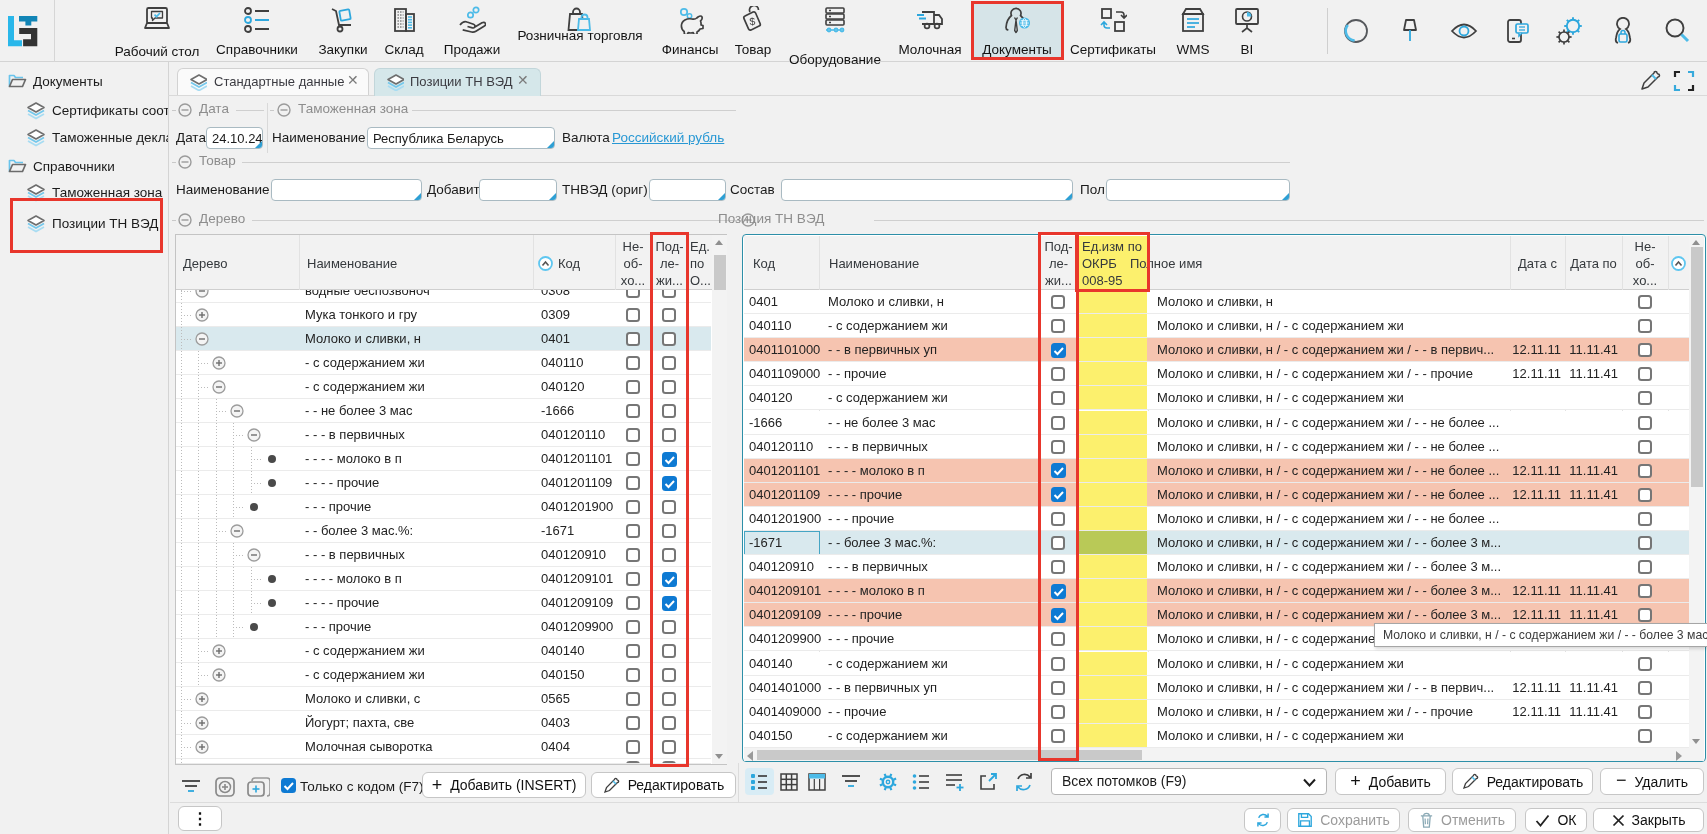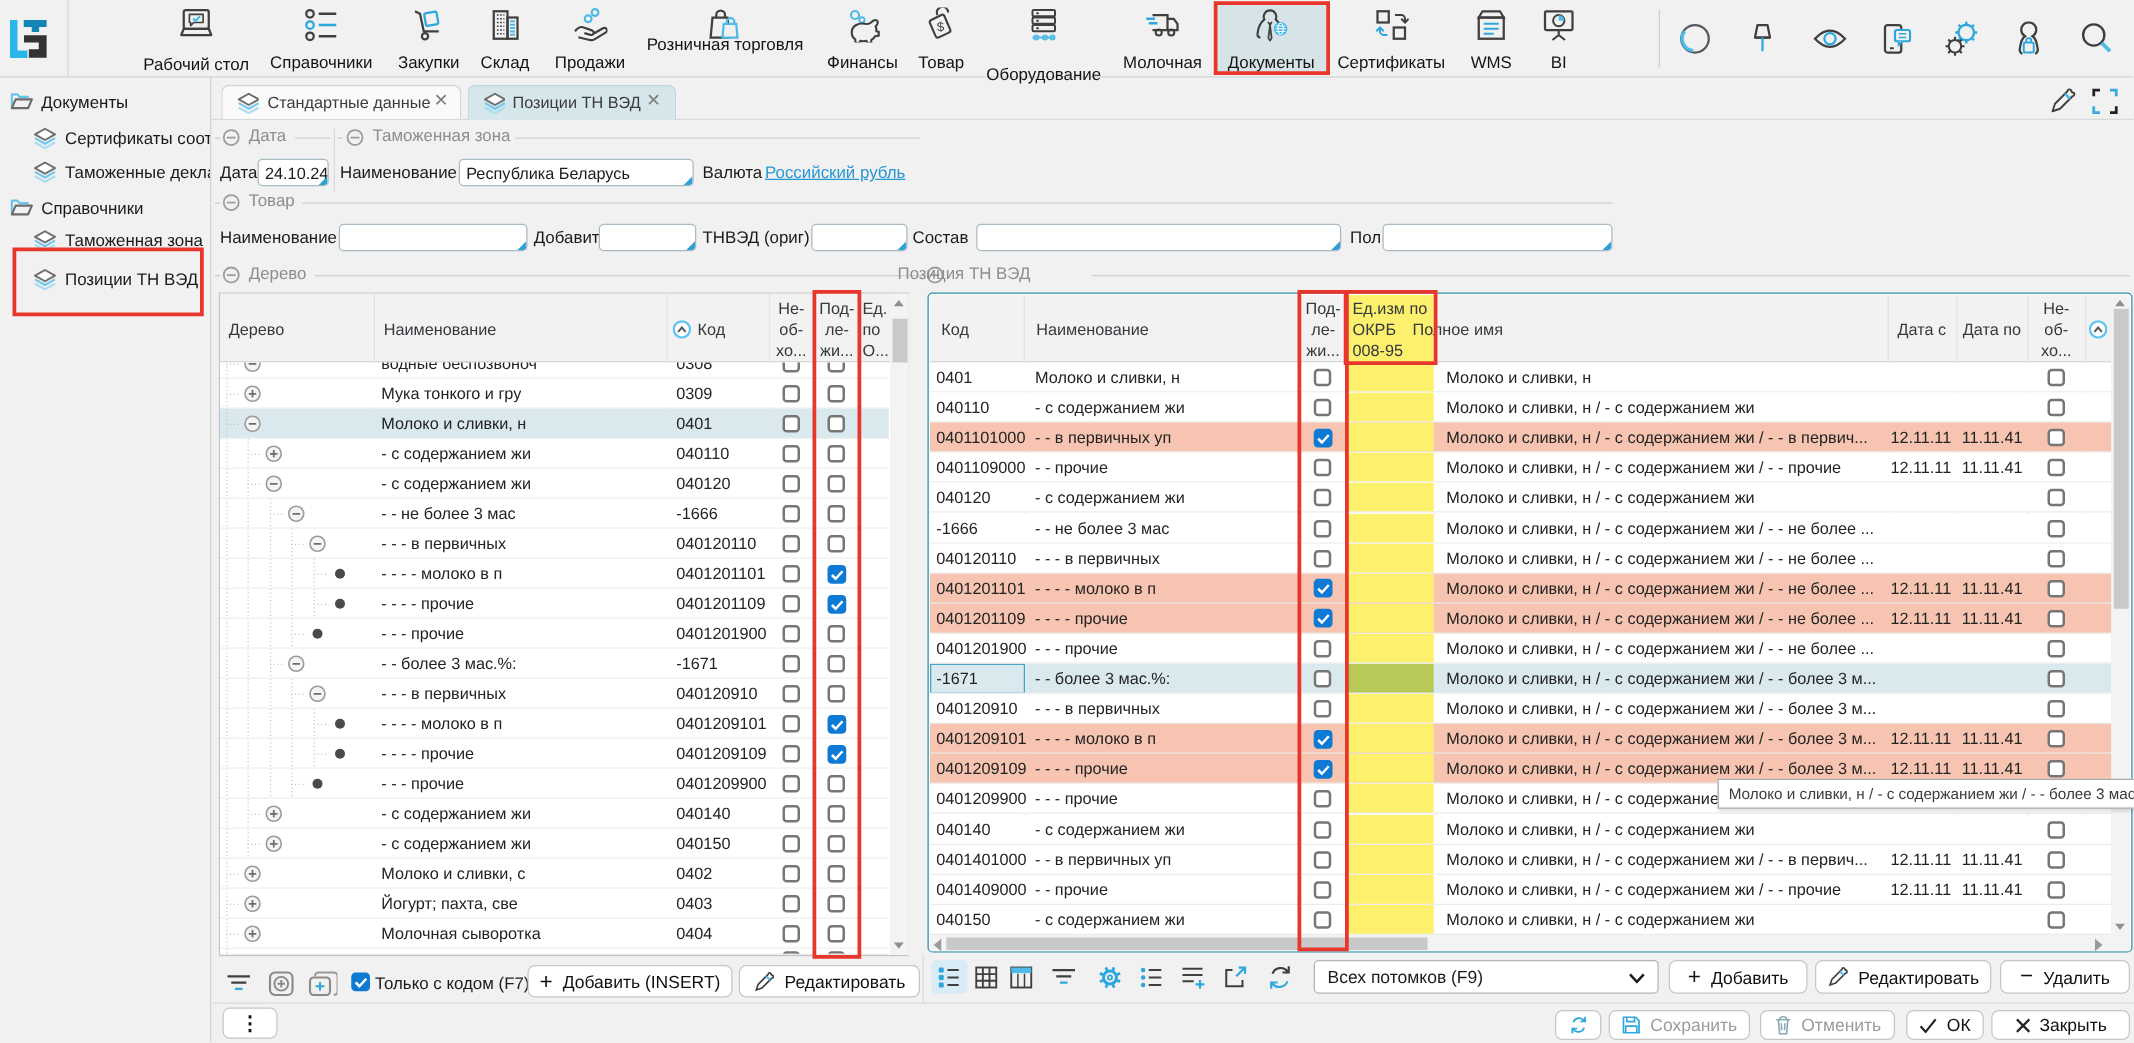--- a/index.html
+++ b/index.html
@@ -586,21 +586,21 @@
 </div>
 <div class="abs" style="left:176px;top:687px;width:535px;height:24px;background:#fff;border-bottom:1px solid #ebebeb;overflow:hidden">
 <div class="abs" style="left:4.5px;top:0;width:1px;height:24px;background-image:linear-gradient(#bbb 1px, transparent 1px);background-size:1px 3px"></div>
 <div class="abs" style="left:4.5px;top:12px;width:12px;height:1px;background-image:linear-gradient(90deg,#bbb 1px, transparent 1px);background-size:3px 1px"></div>
 <svg class="abs" style="left:18.5px;top:5px" width="14" height="14" viewBox="0 0 14 14">
       <circle cx="7" cy="7" r="6" fill="#f4f4f4" stroke="#9c9c9c" stroke-width="1.3"></circle>
       <line x1="4" y1="7" x2="10" y2="7" stroke="#6e6e6e" stroke-width="1.4"></line>
       <line x1="7" y1="4" x2="7" y2="10" stroke="#6e6e6e" stroke-width="1.4"></line>
     </svg>
 <div class="rowtxt abs" style="left:129px;top:4px;width:226px">Молоко и сливки, с</div>
-<div class="rowtxt abs" style="left:365px;top:4px;width:72px">0402</div>
+<div class="rowtxt abs" style="left:365px;top:4px;width:72px">0565</div>
 <div class="cb" style="left:450px;top:5px"></div>
 <div class="cb" style="left:486px;top:5px"></div>
 </div>
 <div class="abs" style="left:176px;top:711px;width:535px;height:24px;background:#fff;border-bottom:1px solid #ebebeb;overflow:hidden">
 <div class="abs" style="left:4.5px;top:0;width:1px;height:24px;background-image:linear-gradient(#bbb 1px, transparent 1px);background-size:1px 3px"></div>
 <div class="abs" style="left:4.5px;top:12px;width:12px;height:1px;background-image:linear-gradient(90deg,#bbb 1px, transparent 1px);background-size:3px 1px"></div>
 <svg class="abs" style="left:18.5px;top:5px" width="14" height="14" viewBox="0 0 14 14">
       <circle cx="7" cy="7" r="6" fill="#f4f4f4" stroke="#9c9c9c" stroke-width="1.3"></circle>
       <line x1="4" y1="7" x2="10" y2="7" stroke="#6e6e6e" stroke-width="1.4"></line>
       <line x1="7" y1="4" x2="7" y2="10" stroke="#6e6e6e" stroke-width="1.4"></line>

